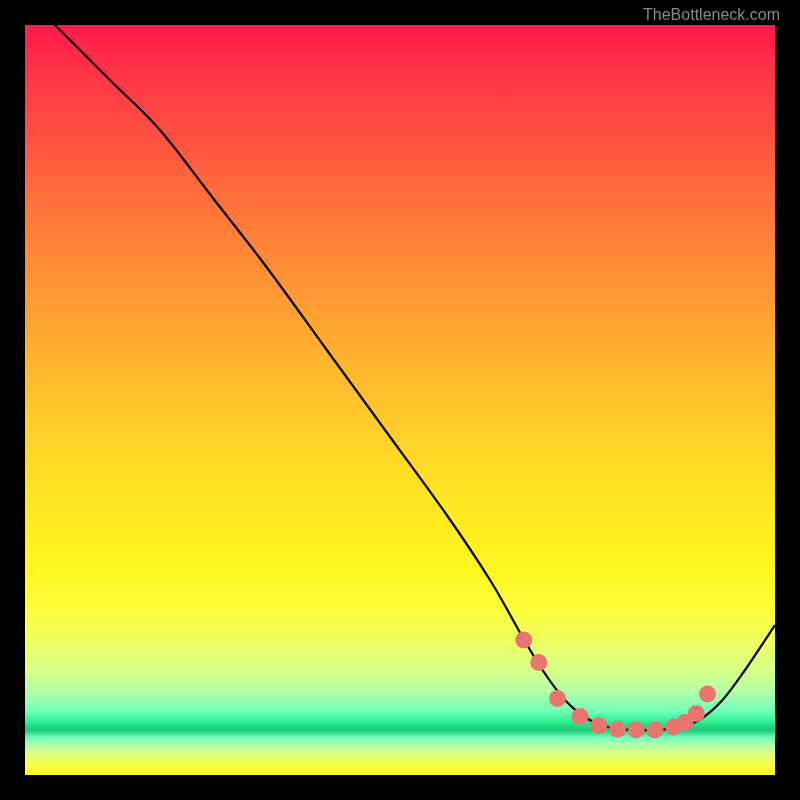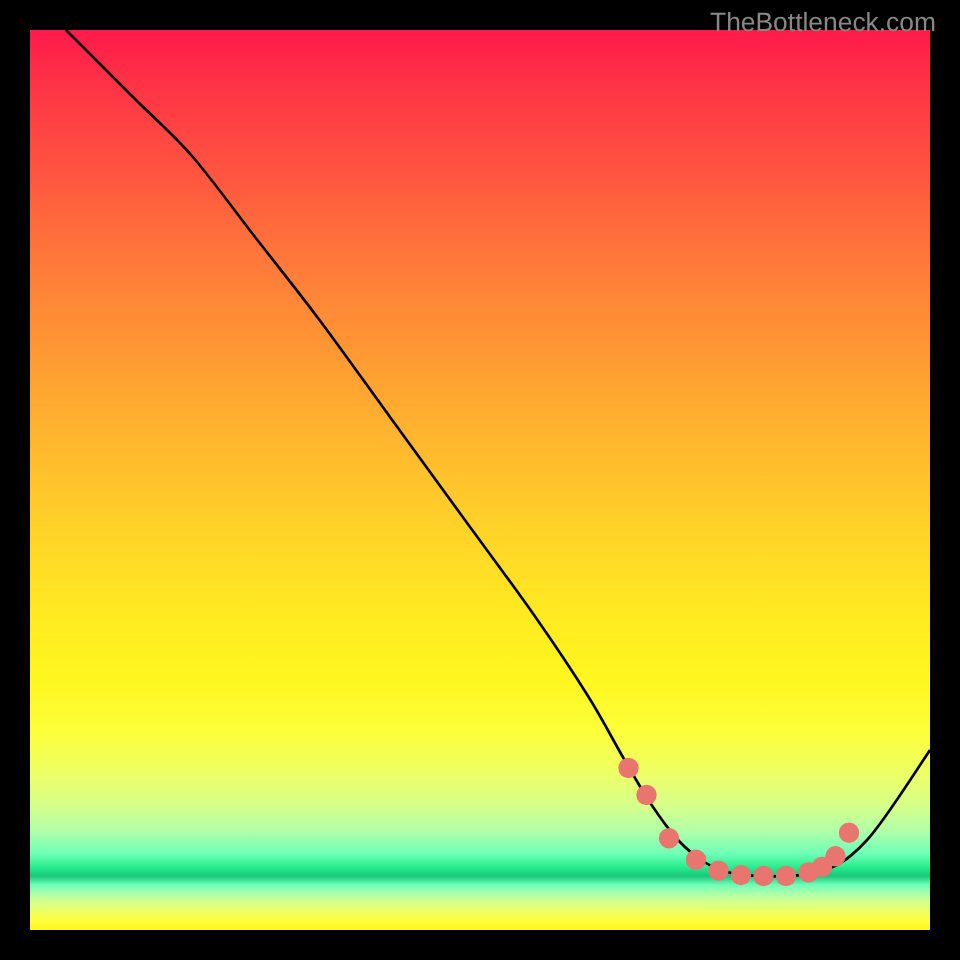--- a/index.html
+++ b/index.html
@@ -8,21 +8,21 @@
     height: 800px;
     background: #000;
     position: relative;
     font-family: Arial, sans-serif;
   }
   .attribution {
     position: absolute;
     top: 6px;
     right: 20px;
     color: #888;
-    font-size: 22px;
+    font-size: 16px;
     z-index: 10;
   }
   .plot-area {
     position: absolute;
     left: 25px;
     top: 25px;
     width: 750px;
     height: 750px;
     background: linear-gradient(to bottom,
       #ff1a4a 0%,

